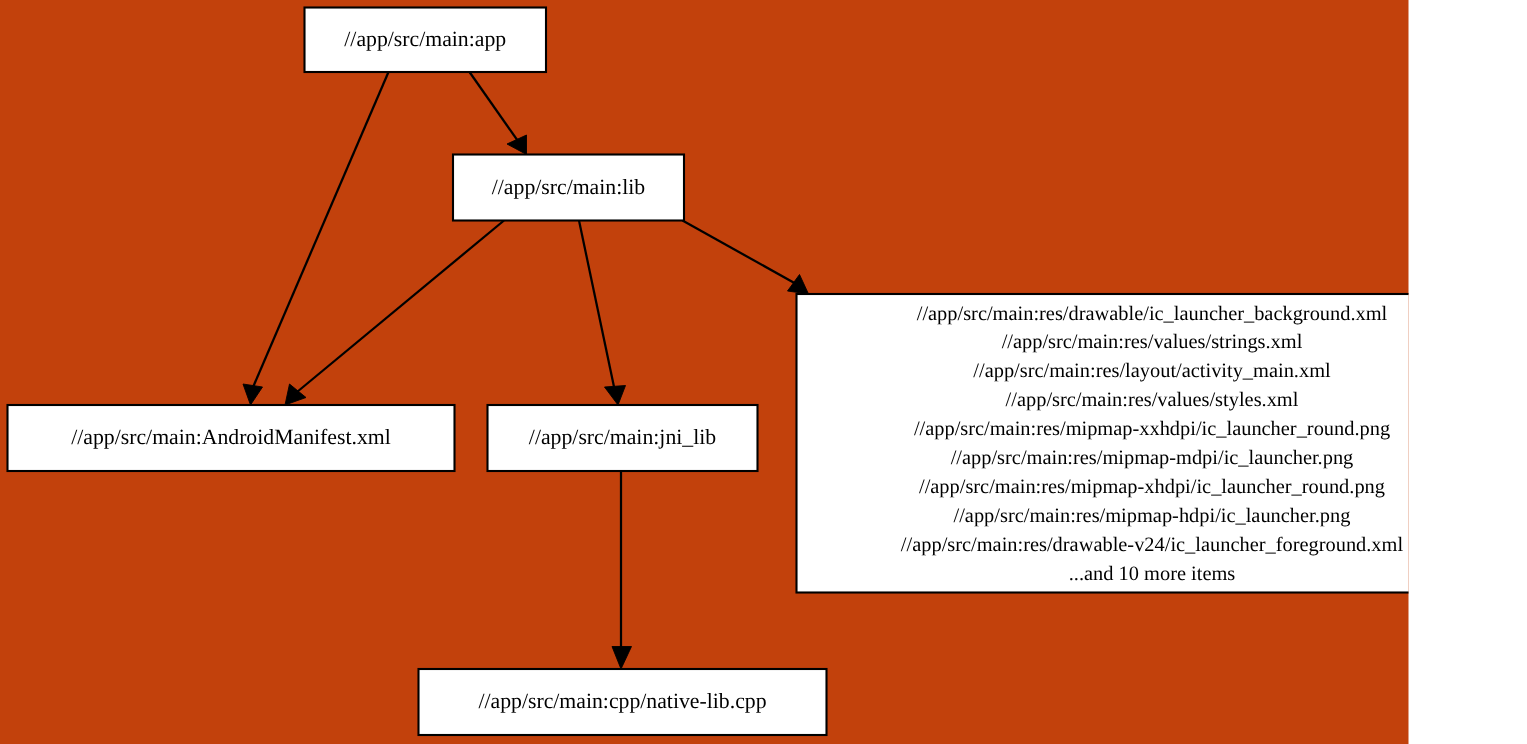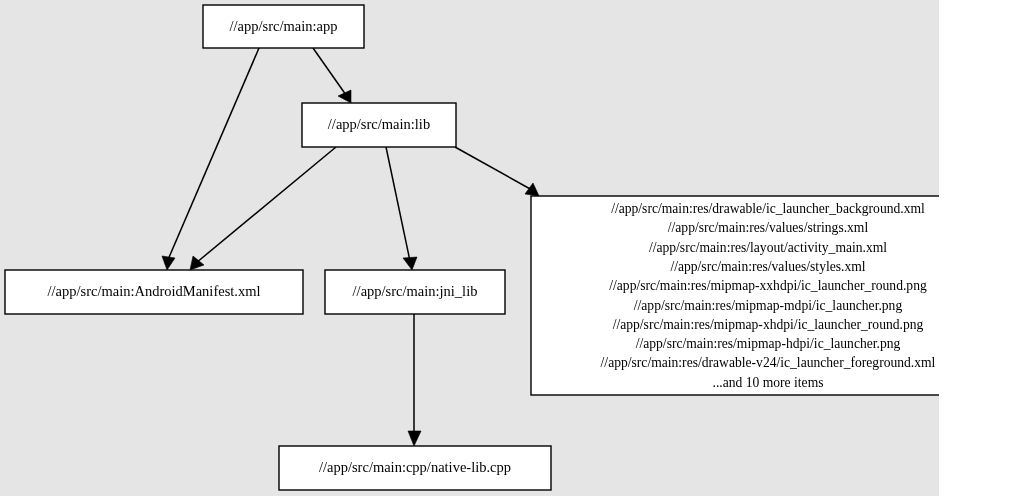--- a/index.html
+++ b/index.html
@@ -4,21 +4,21 @@
 <style>
   html, body {
     margin: 0;
     padding: 0;
     background: #ffffff;
   }
   #canvas {
     position: relative;
     width: 939px;
     height: 496px;
-    background: #e5e5e5;
+    background: #c2410c;
     overflow: hidden;
     font-family: "Liberation Serif", "DejaVu Serif", serif;
   }
   svg#graph {
     position: absolute;
     top: 0;
     left: 0;
     width: 1018px;
     height: 496px;
     display: block;

